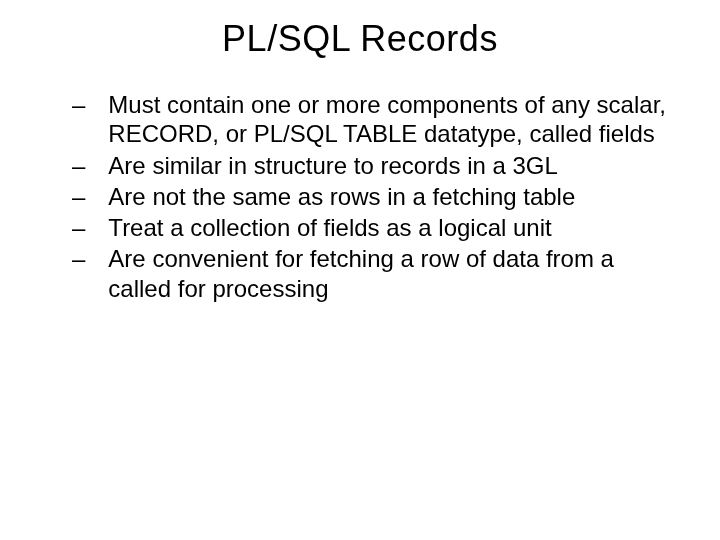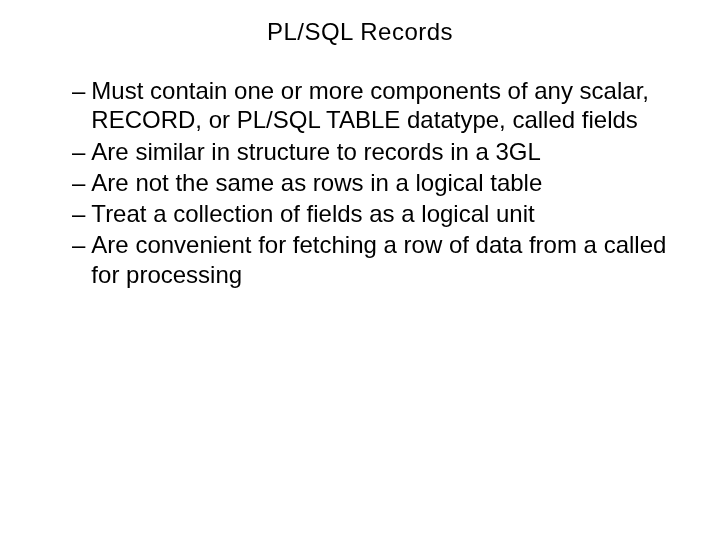--- a/index.html
+++ b/index.html
@@ -13,21 +13,21 @@
       background: #ffffff;
       font-family: Arial, Helvetica, sans-serif;
       color: #000000;
       padding-top: 18px;
     }
     .slide {
       width: 100%;
       height: 100%;
     }
     .title {
-      font-size: 24px;
+      font-size: 36px;
       font-weight: normal;
       text-align: center;
       margin-bottom: 30px;
       letter-spacing: 0.5px;
     }
     .content {
       padding-left: 72px;
       padding-right: 50px;
     }
     .bullet-item {
@@ -36,39 +36,40 @@
       margin-bottom: 2px;
       display: flex;
       align-items: flex-start;
     }
     .dash {
       flex-shrink: 0;
       margin-right: 6px;
     }
     .bullet-text {
       flex: 1;
+      margin-left: 17px;
     }
   </style>
 </head>
 <body>
 
 <div class="slide">
   <h1 class="title">PL/SQL Records</h1>
   <div class="content">
     <div class="bullet-item">
       <span class="dash">–</span>
       <span class="bullet-text">Must contain one or more components of any scalar, RECORD, or PL/SQL TABLE datatype, called fields</span>
     </div>
     <div class="bullet-item">
       <span class="dash">–</span>
       <span class="bullet-text">Are similar in structure to records in a 3GL</span>
     </div>
     <div class="bullet-item">
       <span class="dash">–</span>
-      <span class="bullet-text">Are not the same as rows in a logical table</span>
+      <span class="bullet-text">Are not the same as rows in a fetching table</span>
     </div>
     <div class="bullet-item">
       <span class="dash">–</span>
       <span class="bullet-text">Treat a collection of fields as a logical unit</span>
     </div>
     <div class="bullet-item">
       <span class="dash">–</span>
       <span class="bullet-text">Are convenient for fetching a row of data from a called for processing</span>
     </div>
   </div>

